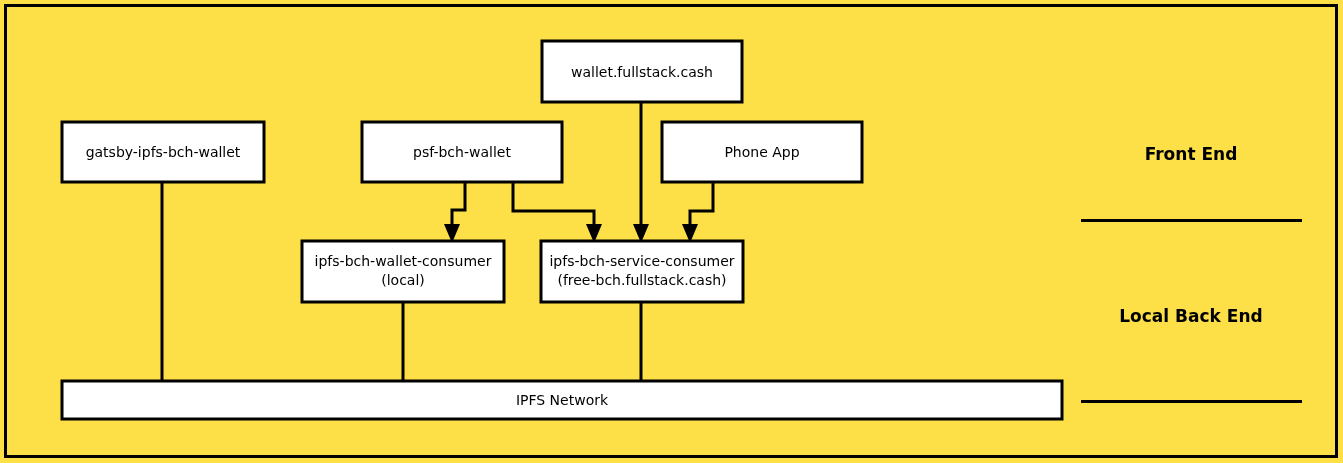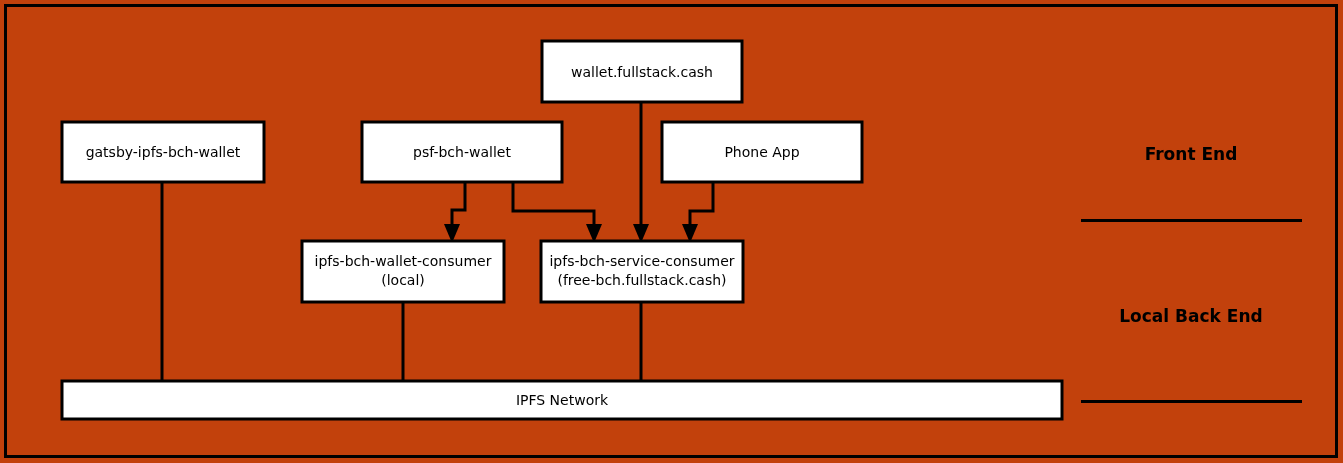--- a/index.html
+++ b/index.html
@@ -8,21 +8,21 @@
     padding: 0;
     background: #ffffff;
   }
   body {
     font-family: "DejaVu Sans", sans-serif;
   }
   #diagram-root {
     position: relative;
     width: 1343px;
     height: 463px;
-    background: #c2410c;
+    background: #fde047;
     overflow: hidden;
   }
   svg#diagram-svg {
     display: block;
     width: 1343px;
     height: 463px;
   }
   .frame {
     fill: none;
     stroke: #000000;

